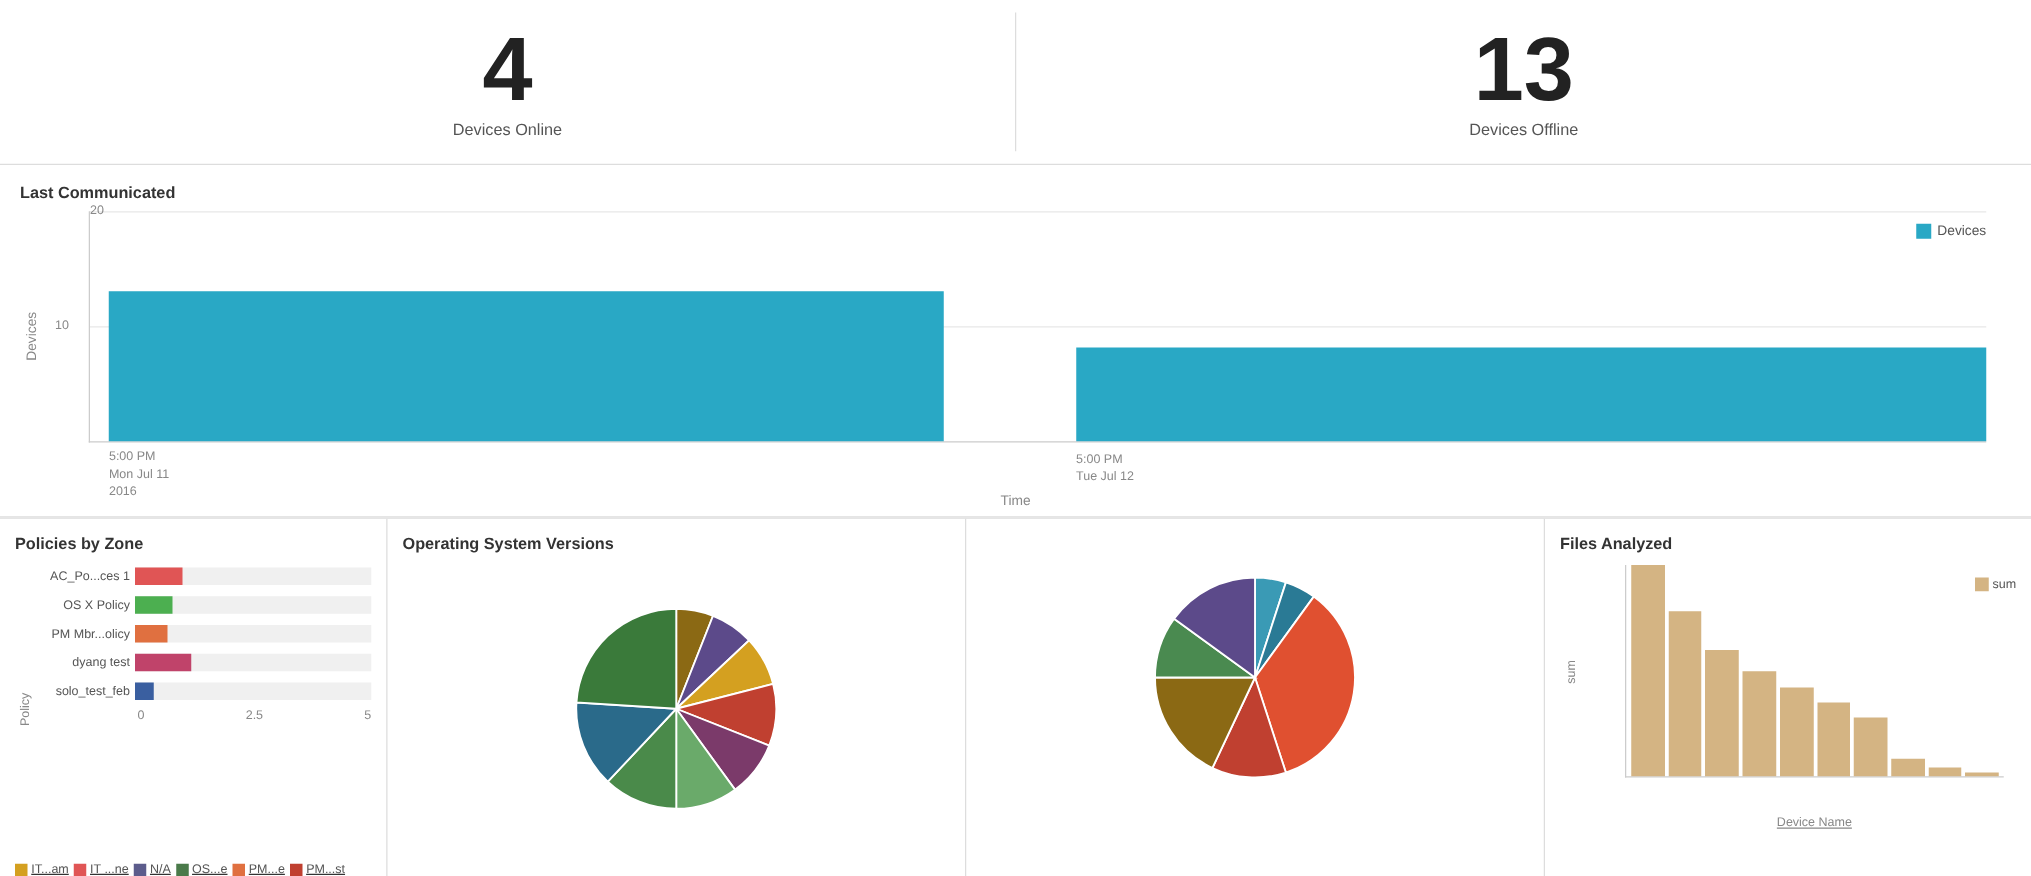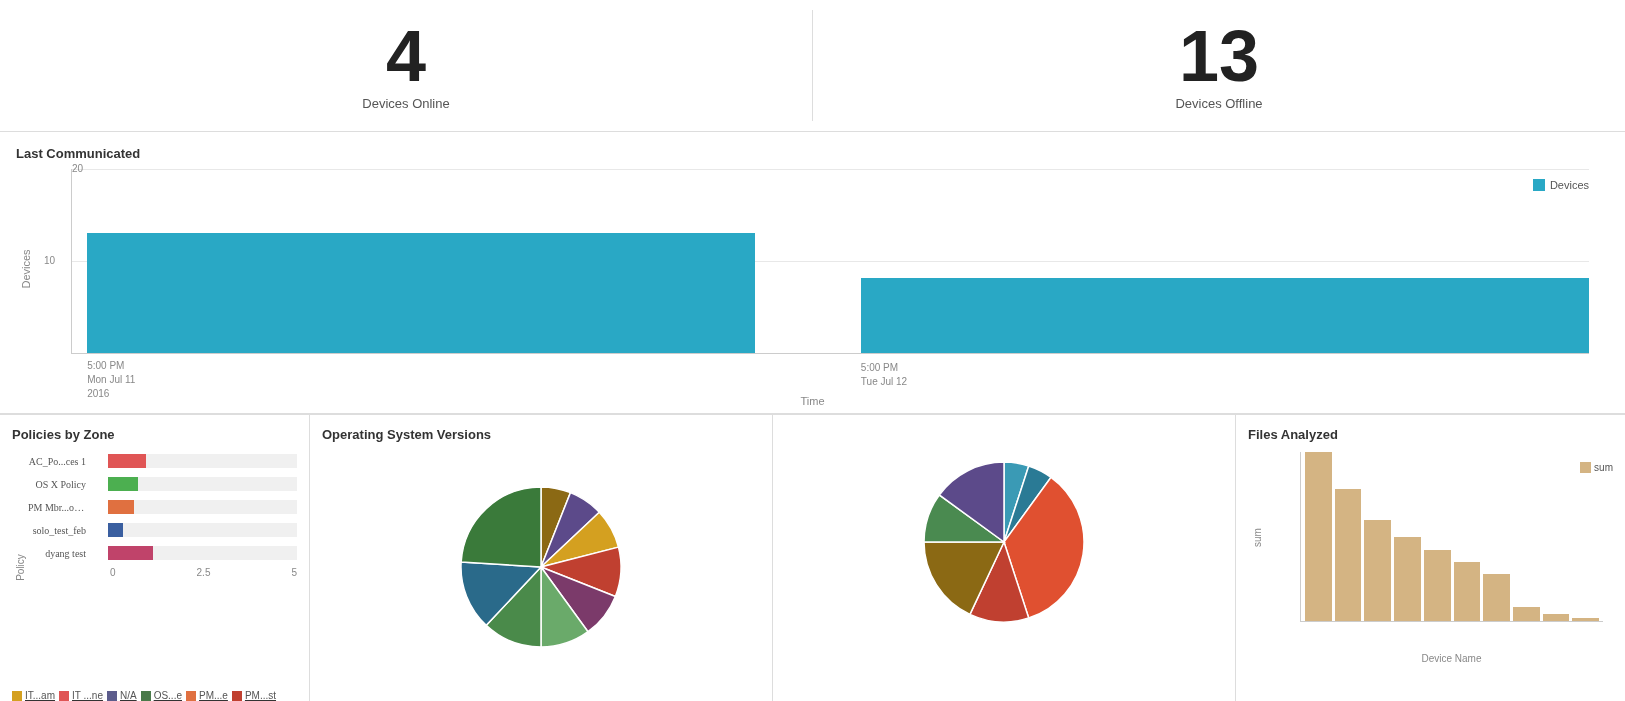--- a/index.html
+++ b/index.html
@@ -59,25 +59,24 @@
       display: flex;
       align-items: center;
       margin-bottom: 5px;
       height: 18px;
     }
     .hbar-label {
       width: 80px;
       font-size: 10px;
       color: #555;
       text-align: right;
-      padding-right: 22px;
+      padding-right: 4px;
       white-space: nowrap;
       overflow: hidden;
       text-overflow: ellipsis;
-      font-family: Liberation Serif, serif;
     }
     .hbar-track {
       flex: 1;
       height: 14px;
       background: #f0f0f0;
       position: relative;
     }
     .hbar-fill {
       height: 100%;
       position: absolute;
@@ -182,29 +181,29 @@
       <div class="hbar-fill" style="width:16%; background:#4caf50;"></div>
     </div>
   </div>
             <div class="hbar-row">
     <div class="hbar-label">PM Mbr...olicy</div>
     <div class="hbar-track">
       <div class="hbar-fill" style="width:13.999999999999998%; background:#e07040;"></div>
     </div>
   </div>
             <div class="hbar-row">
+    <div class="hbar-label">dyang test</div>
+    <div class="hbar-track">
+      <div class="hbar-fill" style="width:24%; background:#c0436a;"></div>
+    </div>
+  </div>
+            <div class="hbar-row">
     <div class="hbar-label">solo_test_feb</div>
     <div class="hbar-track">
       <div class="hbar-fill" style="width:8%; background:#3a5fa0;"></div>
-    </div>
-  </div>
-            <div class="hbar-row">
-    <div class="hbar-label">dyang test</div>
-    <div class="hbar-track">
-      <div class="hbar-fill" style="width:24%; background:#c0436a;"></div>
     </div>
   </div>
           </div>
 
         <div style="display:flex; justify-content:space-between; padding-left:82px; font-size:10px; color:#888; margin-top:4px;">
           <span>0</span>
           <span>2.5</span>
           <span>5</span>
         </div>
       </div>
@@ -306,21 +305,21 @@
             <div style="width: 100%; background: rgb(212, 180, 131); height: 8%;"></div>
           </div>
           <div style="display: flex; flex-direction: column; align-items: center; justify-content: flex-end; flex: 1 1 0%; height: 100%;">
             <div style="width: 100%; background: rgb(212, 180, 131); height: 4%;"></div>
           </div>
           <div style="display: flex; flex-direction: column; align-items: center; justify-content: flex-end; flex: 1 1 0%; height: 100%;">
             <div style="width: 100%; background: rgb(212, 180, 131); height: 2%;"></div>
           </div>
         </div>
 
-      <div style="position:absolute; bottom:8px; left:52px; right:10px; text-align:center; font-size:10px; color:#888;">Device Name</div>
+      <div style="position:absolute; bottom:8px; left:52px; right:10px; text-align:center; font-size:10px; color:#888;text-decoration:underline;">Device Name</div>
 
       <div style="position:absolute; right:0; top:10px; display:flex; align-items:center; gap:3px; font-size:10px; color:#555;">
         <div style="width:11px;height:11px;background:#d4b483;"></div>
         <span>sum</span>
       </div>
     </div>
   </div>
 
 </div>
 

